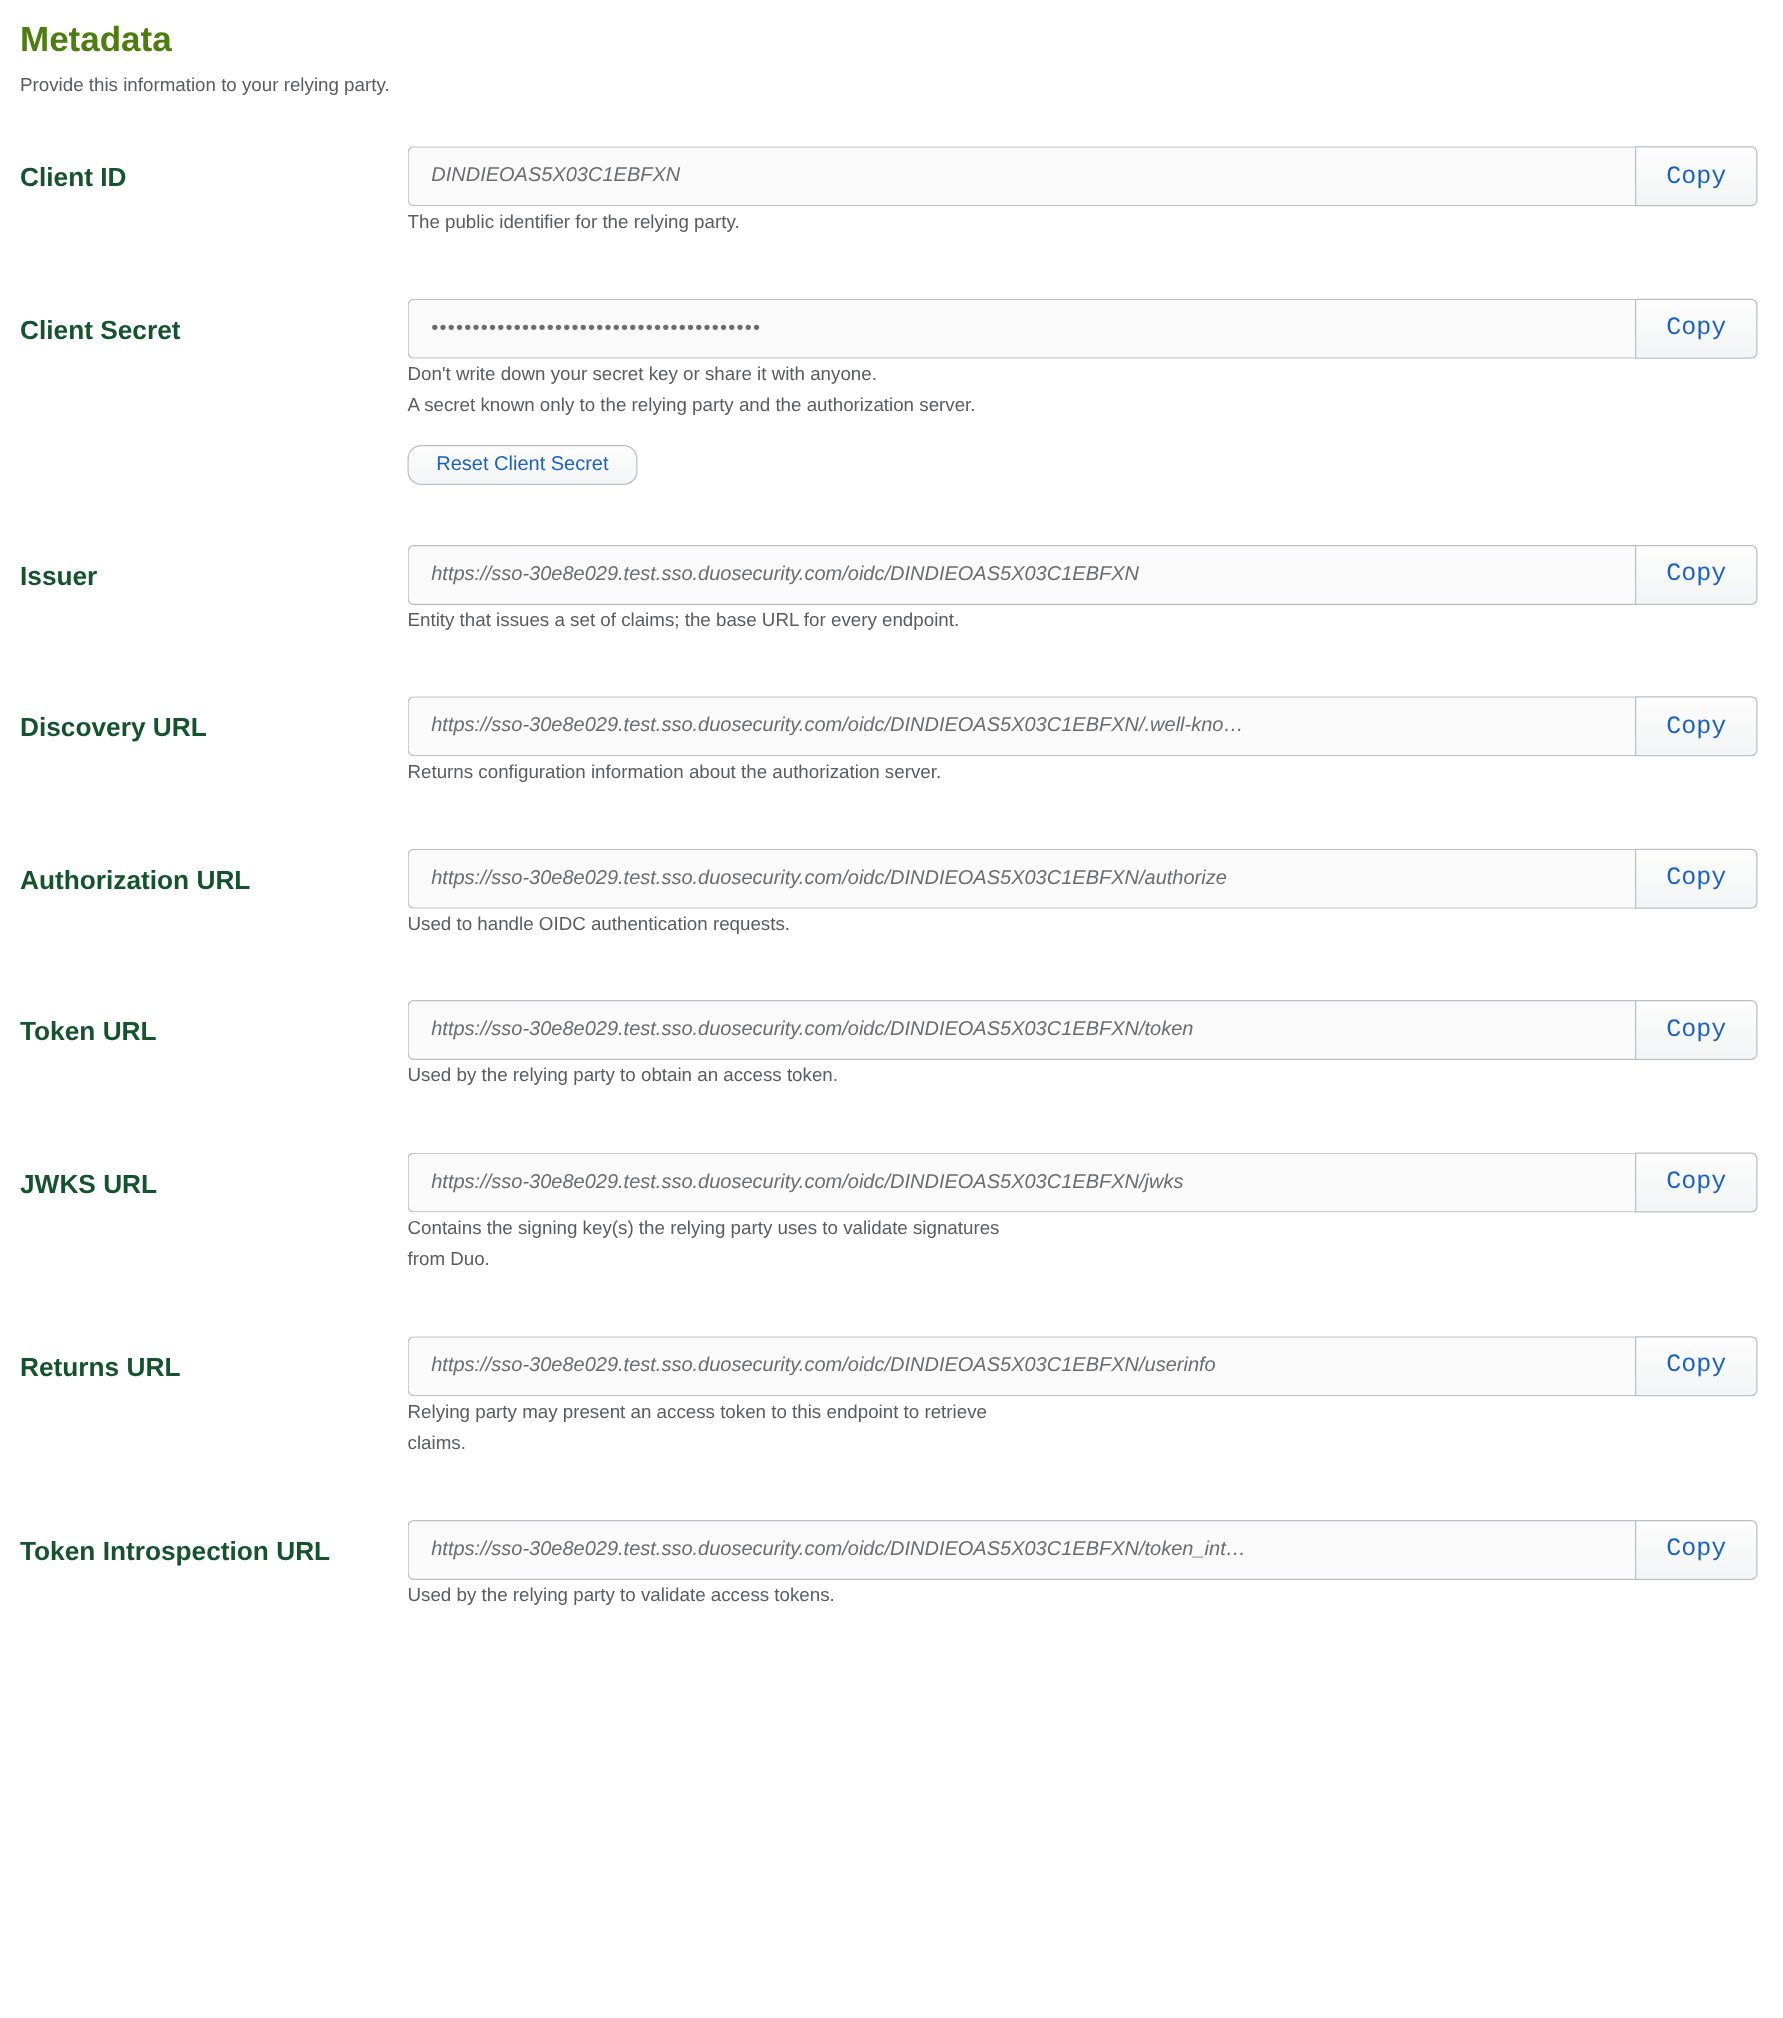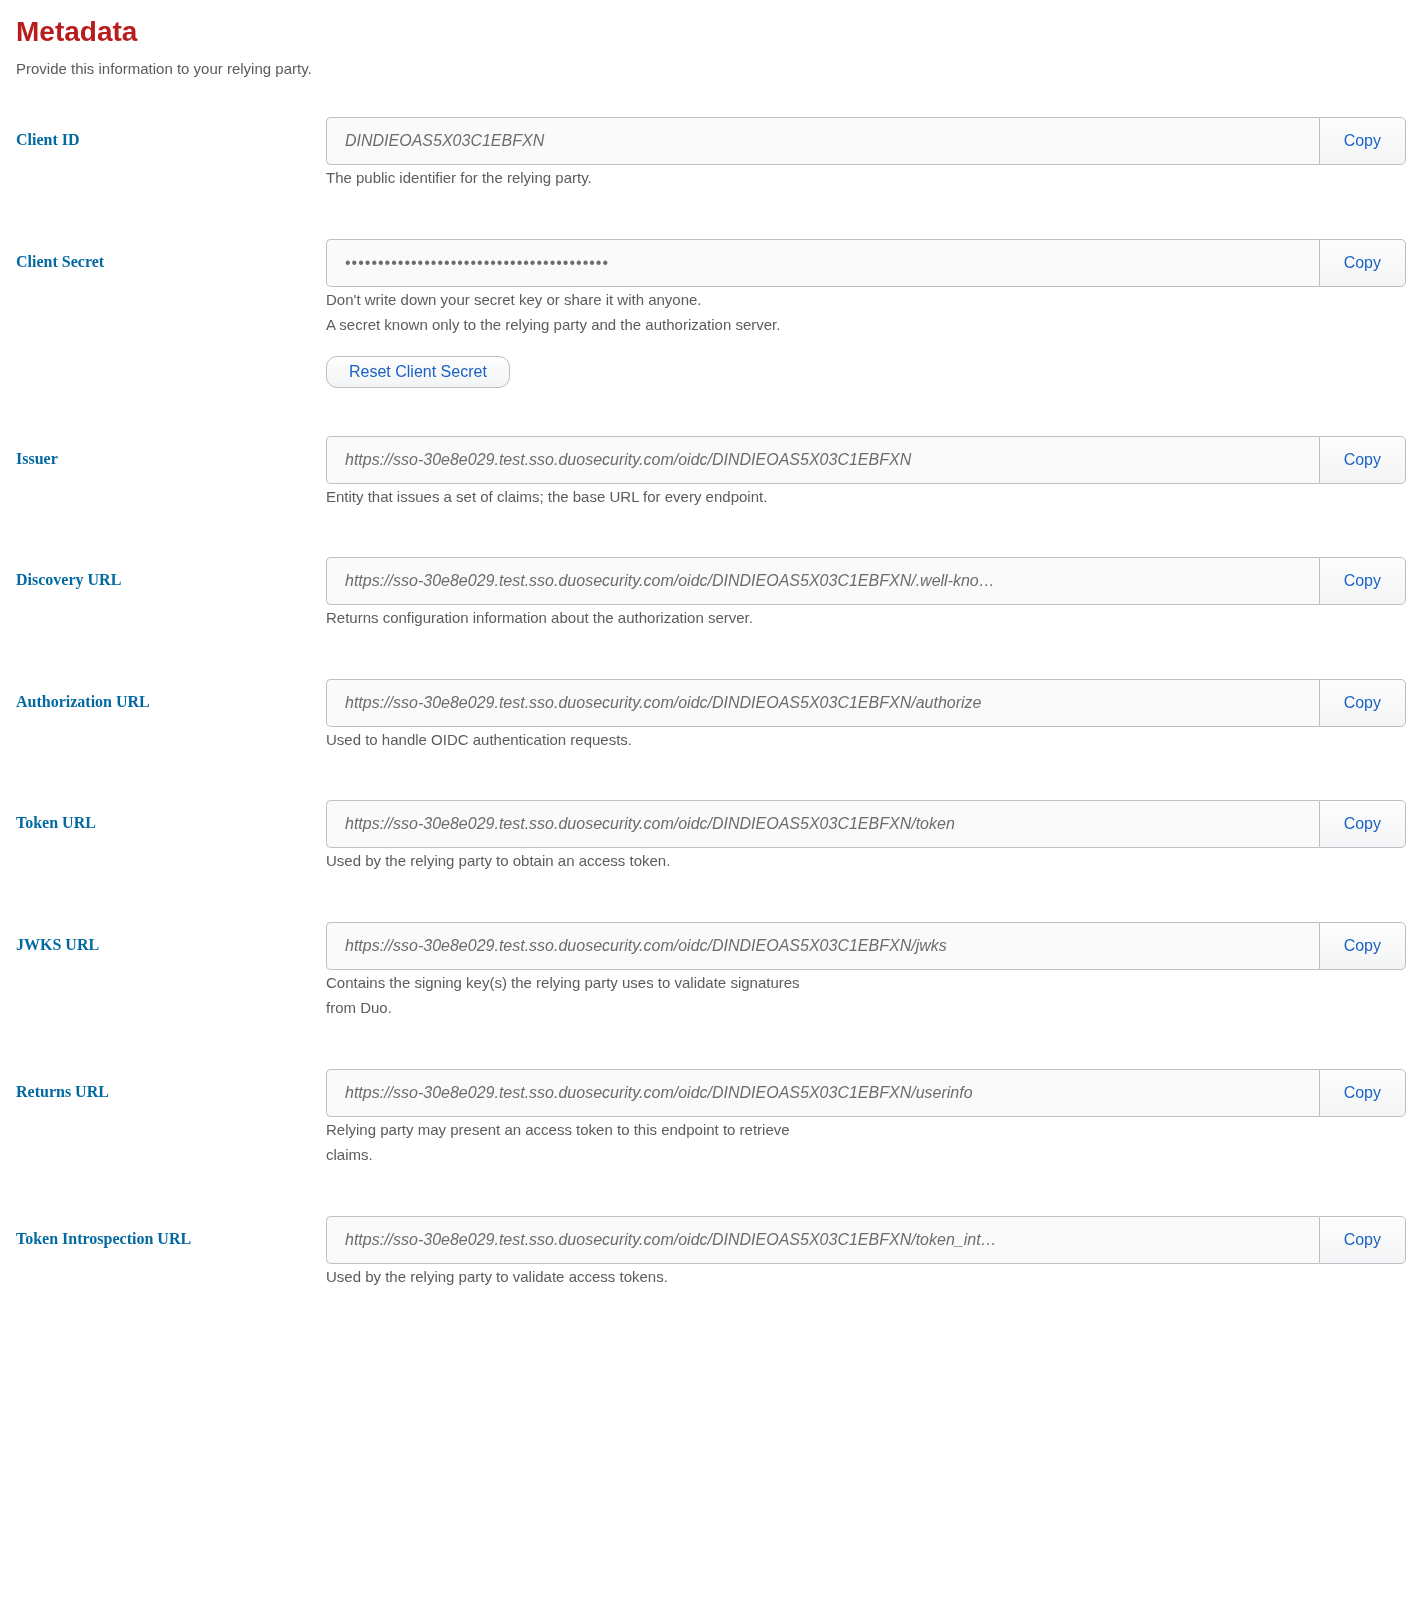--- a/index.html
+++ b/index.html
@@ -8,41 +8,40 @@
     margin: 0;
     padding: 16px;
     background: #fff;
     color: #38393b;
     font-size: 14px;
     width: 1426px;
   }
   .section-title {
     font-size: 28px;
     font-weight: 700;
-    color: #b91c1c;
+    color: #4d7c0f;
     margin: 0 0 12px 0;
   }
   .section-desc {
     font-size: 15px;
     color: #5b5c5e;
     margin: 0 0 40px 0;
   }
   .field-row {
     display: flex;
     align-items: flex-start;
     margin-bottom: 48px;
   }
   .field-label {
     width: 310px;
     flex-shrink: 0;
-    font-size: 16px;
+    font-size: 21px;
     font-weight: 700;
-    color: #0369a1;
+    color: #14532d;
     padding-top: 14px;
-    font-family: Liberation Serif, serif;
   }
   .field-body {
     flex: 1;
     max-width: 1080px;
   }
   .input-group {
     display: flex;
     width: 100%;
   }
   .input-box {
@@ -60,24 +59,24 @@
     text-overflow: ellipsis;
     min-width: 0;
     font-family: inherit;
     outline: none;
   }
   .copy-btn {
     border: 1px solid #bdbfc2;
     border-radius: 0 5px 5px 0;
     background: linear-gradient(#fdfdfd, #f3f4f5);
     padding: 0 24px;
-    font-size: 16px;
+    font-size: 20px;
     color: #1961c5;
     cursor: pointer;
-    font-family: Liberation Sans, sans-serif;
+    font-family: Liberation Mono, monospace;
     white-space: nowrap;
   }
   .help-text {
     font-size: 15px;
     color: #5b5c5e;
     margin-top: 0;
     line-height: 1.7;
   }
   .help-text-line { display: block; }
   .reset-btn {

